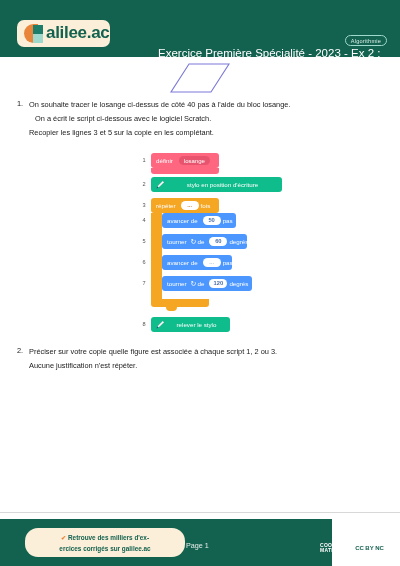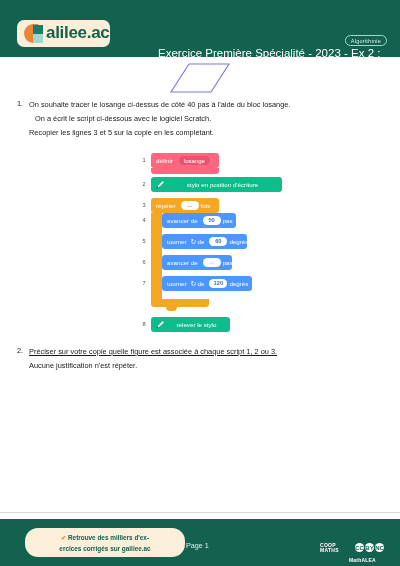--- a/index.html
+++ b/index.html
@@ -103,21 +103,21 @@
   .mblk{background:#4c97ff;left:22px;}
   #b-m1{top:60px;width:74px;}
   #b-m2{top:81px;width:85px;}
   #b-m3{top:102px;width:70px;}
   #b-m4{top:123px;width:90px;}
   #b-pen2{background:#0fbd8c;left:11px;top:164px;width:79px;}
   .arrow-ico{display:inline-block;margin:0 1px;font-size:7px;}
   
   .foot-rule{position:absolute;left:0;top:512px;width:400px;height:1px;background:#d8d8d8;}
   .footer{
-    position:absolute;left:0;top:519px;width:400px;height:47px;
+    position:absolute;left:0;top:519px;width:332px;height:47px;
     background:#13614f;
   }
   .foot-pill{
     position:absolute;left:25px;top:9px;width:160px;height:29px;
     background:#fbefd9;border-radius:13px;
   }
   .foot-pill-txt{
     position:absolute;left:9px;top:5px;width:142px;
     color:#13614f;font-size:6.4px;font-weight:bold;line-height:9.5px;
     text-align:center;
@@ -243,21 +243,21 @@
       <svg viewBox="0 0 12 12" width="9" height="9">
           <path d="M1 11 L3 7 L9 1 L11 3 L5 9 Z" fill="#ffffff" stroke="#0a8f6b" stroke-width=".6"></path>
           <path d="M1 11 L3.2 10.2 L1.8 8.8 Z" fill="#2b3a8f"></path>
         </svg>
     </span>
     <span style="flex:1;text-align:center;">relever le stylo</span>
   </div>
 </div>
 
 <div class="qnum" style="left:17px;top:346px;">2.</div>
-<div class="qitem" style="left:29px;top:346px;width:350px;text-decoration:underline;">Préciser sur votre copie quelle figure est associée à chaque script 1, 2 ou 3.</div>
+<div class="qitem" style="left:29px;top:346px;width:350px;">Préciser sur votre copie quelle figure est associée à chaque script 1, 2 ou 3.</div>
 <div class="qitem" style="left:29px;top:360px;width:350px;">Aucune justification n'est répéter.</div>
 
 <div class="foot-rule"></div>
 <div class="footer">
 
   <div class="foot-pill">
     <div class="foot-pill-txt">
       <span class="check-ico">✔</span><span>Retrouve des milliers d'ex-</span><br>
       <span>ercices corrigés sur galilee.ac</span>
     </div>

